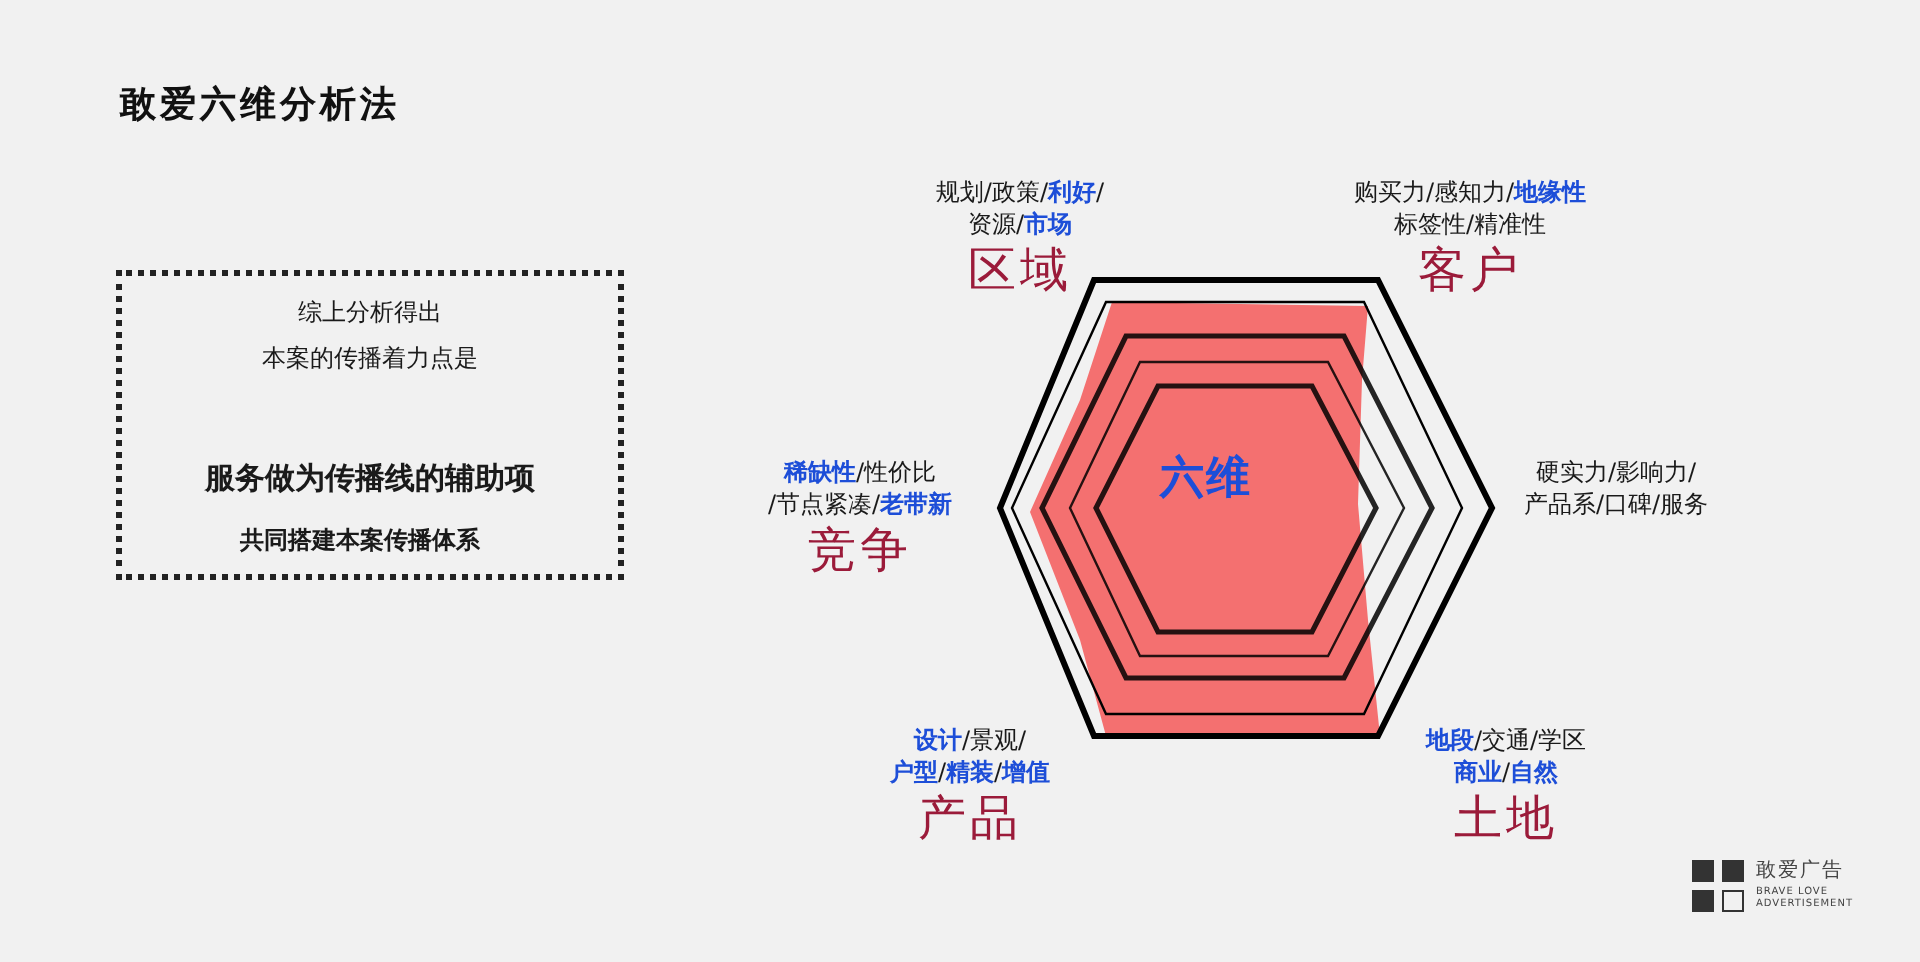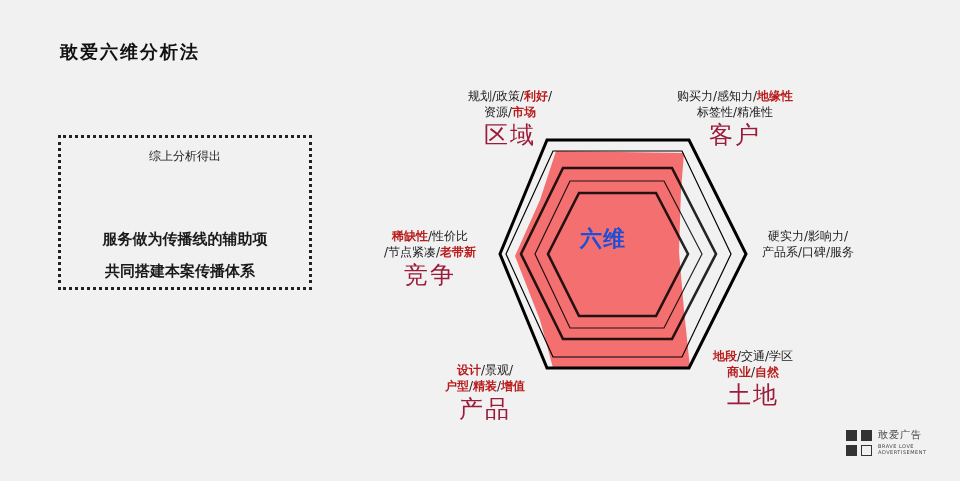--- a/index.html
+++ b/index.html
@@ -9,40 +9,41 @@
     }
     .title { position:absolute; left:60px; top:40px; font-size:18px; font-weight:bold; letter-spacing:2px; color:#111; }
     .summary {
       position:absolute; left:58px; top:135px; width:254px; height:155px;
       border:3px dotted #222; box-sizing:border-box; text-align:center;
     }
     .summary .l1 { position:absolute; left:0; right:0; top:10px; font-size:12px; }
     .summary .l2 { position:absolute; left:0; right:0; top:33px; font-size:12px; }
     .summary .l3 { position:absolute; left:0; right:0; top:51px; font-size:24px; font-weight:bold; letter-spacing:1px; }
     .summary .l4 { position:absolute; left:0; right:0; top:92px; font-size:15px; font-weight:bold; }
-    .summary .l5 { position:absolute; left:0; right:10px; top:124px; font-size:15px; font-weight:bold; }
+    .summary .l5 { position:absolute; left:0; right:10px; top:124px; font-size:12px; font-weight:bold; }
     svg.diagram { position:absolute; left:0; top:0; }
     .dim { position:absolute; text-align:center; }
     .dim .desc { font-size:12px; line-height:16px; color:#1a1a1a; white-space:nowrap; }
-    .dim .desc .hl { color:#b91c1c; font-weight:bold;font-family:Liberation Serif, serif; }
+    .dim .desc .hl { color:#1d4ed8; font-weight:bold;font-family:Liberation Serif, serif; }
     .dim .name { font-size:24px; font-weight:normal; letter-spacing:2px; line-height:30px; }
     .center-label { position:absolute; left:580px; top:224px; font-size:22px; font-weight:bold; color:#1d4ed8; letter-spacing:1px; }
     .logo { position:absolute; left:846px; top:428px; }
     .logo .sq { position:absolute; width:11px; height:11px; background:#333; }
     .logo .sq.hollow { background:transparent; border:1px solid #333; width:9px; height:9px; }
     .logo .cn { position:absolute; left:32px; top:0; font-size:10px; color:#444; white-space:nowrap; letter-spacing:1px; }
     .logo .en { position:absolute; left:32px; top:15px; font-size:5px; color:#444; line-height:6px; white-space:nowrap; letter-spacing:0.5px; }
   </style>
 </head>
 <body>
 
 <div class="title">敢爱六维分析法</div>
 
 <div class="summary">
   <div class="l1">综上分析得出</div>
+  <div class="l2">本案的传播着力点是</div>
   <div class="l4">服务做为传播线的辅助项</div>
   <div class="l5">共同搭建本案传播体系</div>
 </div>
 
 <svg class="diagram" width="960" height="481">
 
   <polygon points="556,151 684,153 681,190 679,252 684,310 690,368 553,368 540,320 515,256 540,200" fill="#f47070"></polygon>
 
   <polygon points="547,140 689,140 746,254 689,368 547,368 500,254" fill="none" stroke="#000" stroke-width="3"></polygon>
 
@@ -99,21 +100,21 @@
 <div class="dim" style="left:425px; top:362px; width:120px;">
   <div class="desc">
     <span class="hl">设计</span><span>/景观/</span>
   </div>
   <div class="desc">
     <span class="hl">户型</span><span>/</span><span class="hl">精装</span><span>/</span><span class="hl">增值</span>
   </div>
   <div class="name" style="color:#9b1b3a">产品</div>
 </div>
 
-<div class="dim" style="left:693px; top:348px; width:120px;">
+<div class="dim" style="left:693px; top:362px; width:120px;">
   <div class="desc">
     <span class="hl">地段</span><span>/交通/学区</span>
   </div>
   <div class="desc">
     <span class="hl">商业</span><span>/</span><span class="hl">自然</span>
   </div>
   <div class="name" style="color:#9b1b3a">土地</div>
 </div>
 
 <div class="logo">

